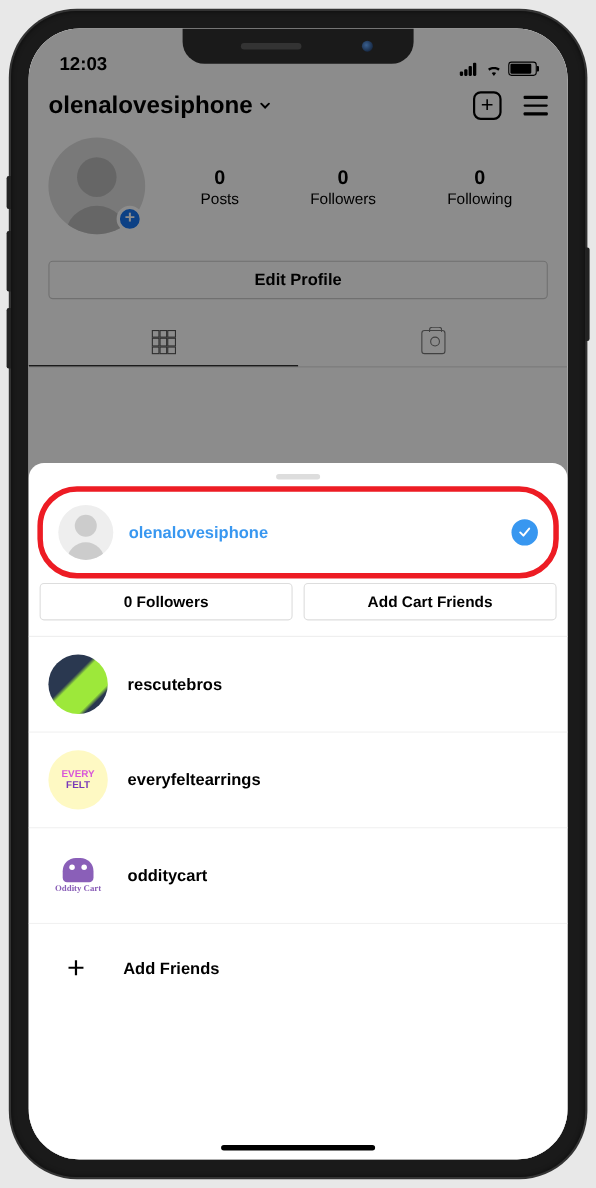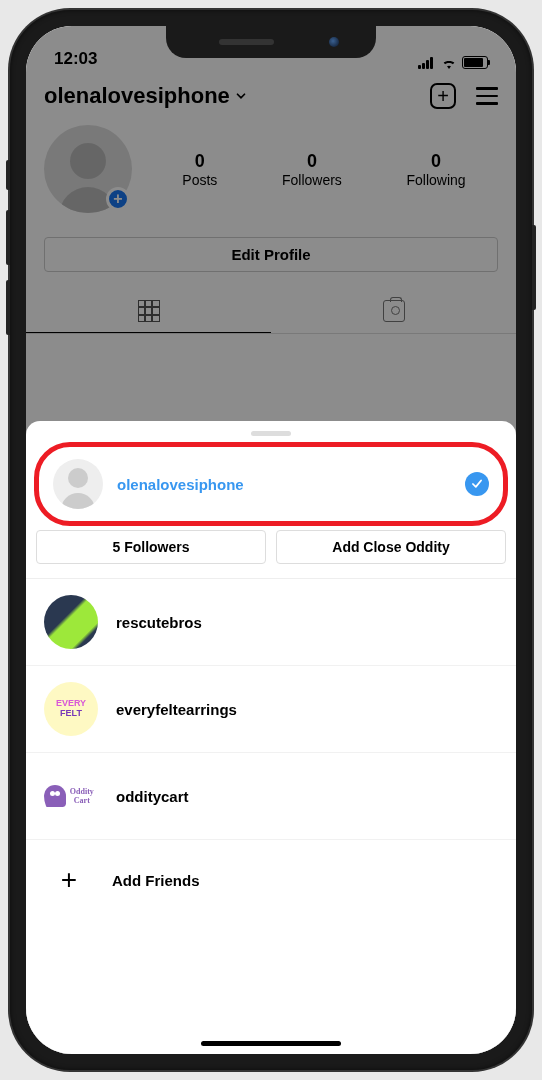--- a/index.html
+++ b/index.html
@@ -164,21 +164,21 @@
     .plus-icon { font-size:28px; font-weight:300; width:30px; text-align:center; }
     .home-ind { position:absolute; bottom:8px; left:50%; transform:translateX(-50%); width:140px; height:5px; background:#000; border-radius:3px; z-index:50; }
 
     
     .pic.rescute { background: linear-gradient(135deg,#2a3850 40%, #9de83a 45%, #9de83a 75%, #2a3850 80%); }
     .pic.travel { background: linear-gradient(to bottom, #aec4d6 38%, #8a7a5a 38%, #8a7a5a 100%); position:relative; }
     .pic.travel::after{content:""; position:absolute; width:14px; height:30px; background:#5a3a5a; left:22px; top:18px; border-radius:6px 6px 2px 2px;}
     .pic.felt { background:#fef9c3; color:#a04aa0; font-family: serif; }
     .pic.felt .l1 { color:#d858d8; }
     .pic.felt .l2 { color:#7838b8; }
-    .pic.oddity { background:#fff; flex-direction:row; }
+    .pic.oddity { background:#fff; flex-direction:column; }
     .pic.oddity .oct { width:28px; height:22px; background:#8a5fb8; border-radius:12px 12px 4px 4px; position:relative; }
     .pic.oddity .oct::before, .pic.oddity .oct::after { content:""; position:absolute; width:5px; height:5px; background:#fff; border-radius:50%; top:6px; }
     .pic.oddity .oct::before{left:6px}.pic.oddity .oct::after{right:6px}
     .pic.oddity .t { font-family:cursive; font-size:8px; color:#8a5fb8; margin-top:2px; }
   </style>
 </head>
 <body>
 
 <div class="phone-frame">
   <div class="phone-button-left1"></div>
@@ -286,22 +286,22 @@
         </div>
         <span class="acct-name">olenalovesiphone</span>
         <div class="check">
           <svg width="14" height="14" viewBox="0 0 24 24">
               <path d="M5 12l5 5 9-11" stroke="#fff" stroke-width="3" fill="none" stroke-linecap="round" stroke-linejoin="round"></path>
             </svg>
         </div>
       </div>
 
       <div class="quick-row">
-        <div class="quick-btn">5 Followers</div>
-        <div class="quick-btn">Add Close Oddity</div>
+        <div class="quick-btn">0 Followers</div>
+        <div class="quick-btn">Add Cart Friends</div>
       </div>
 
       <div class="acct-list">
         <div class="acct-item">
           <div class="pic rescute"></div>
           <span class="name">rescutebros</span>
         </div>
         <div class="acct-item">
           <div class="pic felt">
             <div><span class="l1">EVERY</span><br><span class="l2">FELT</span></div>

